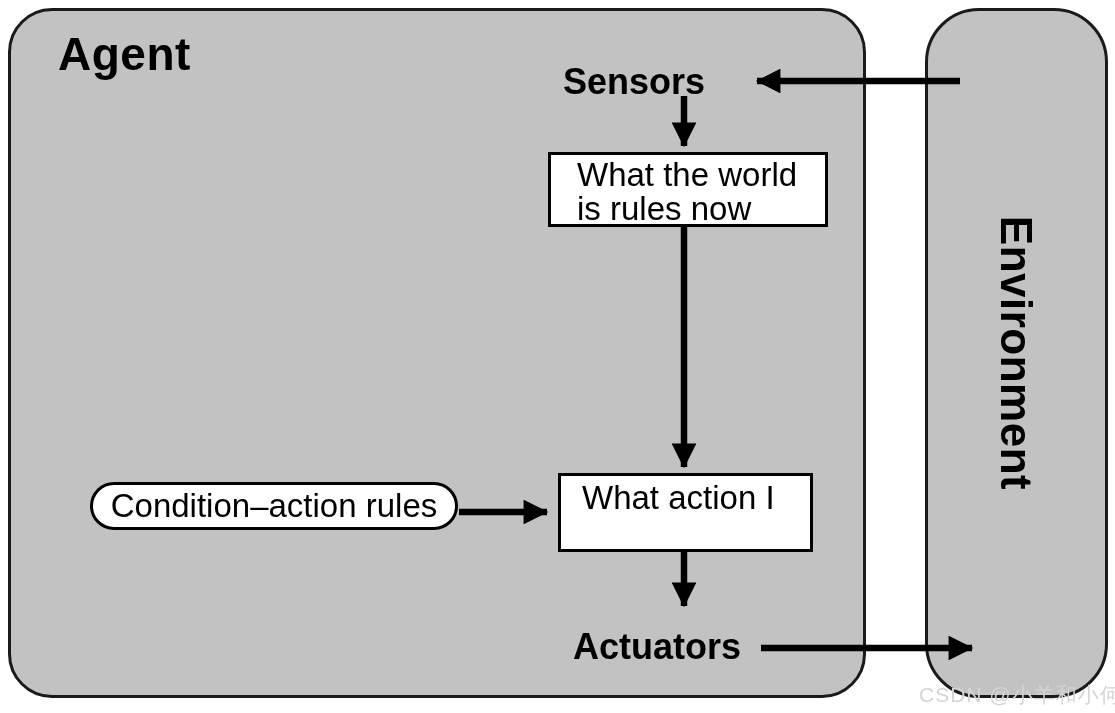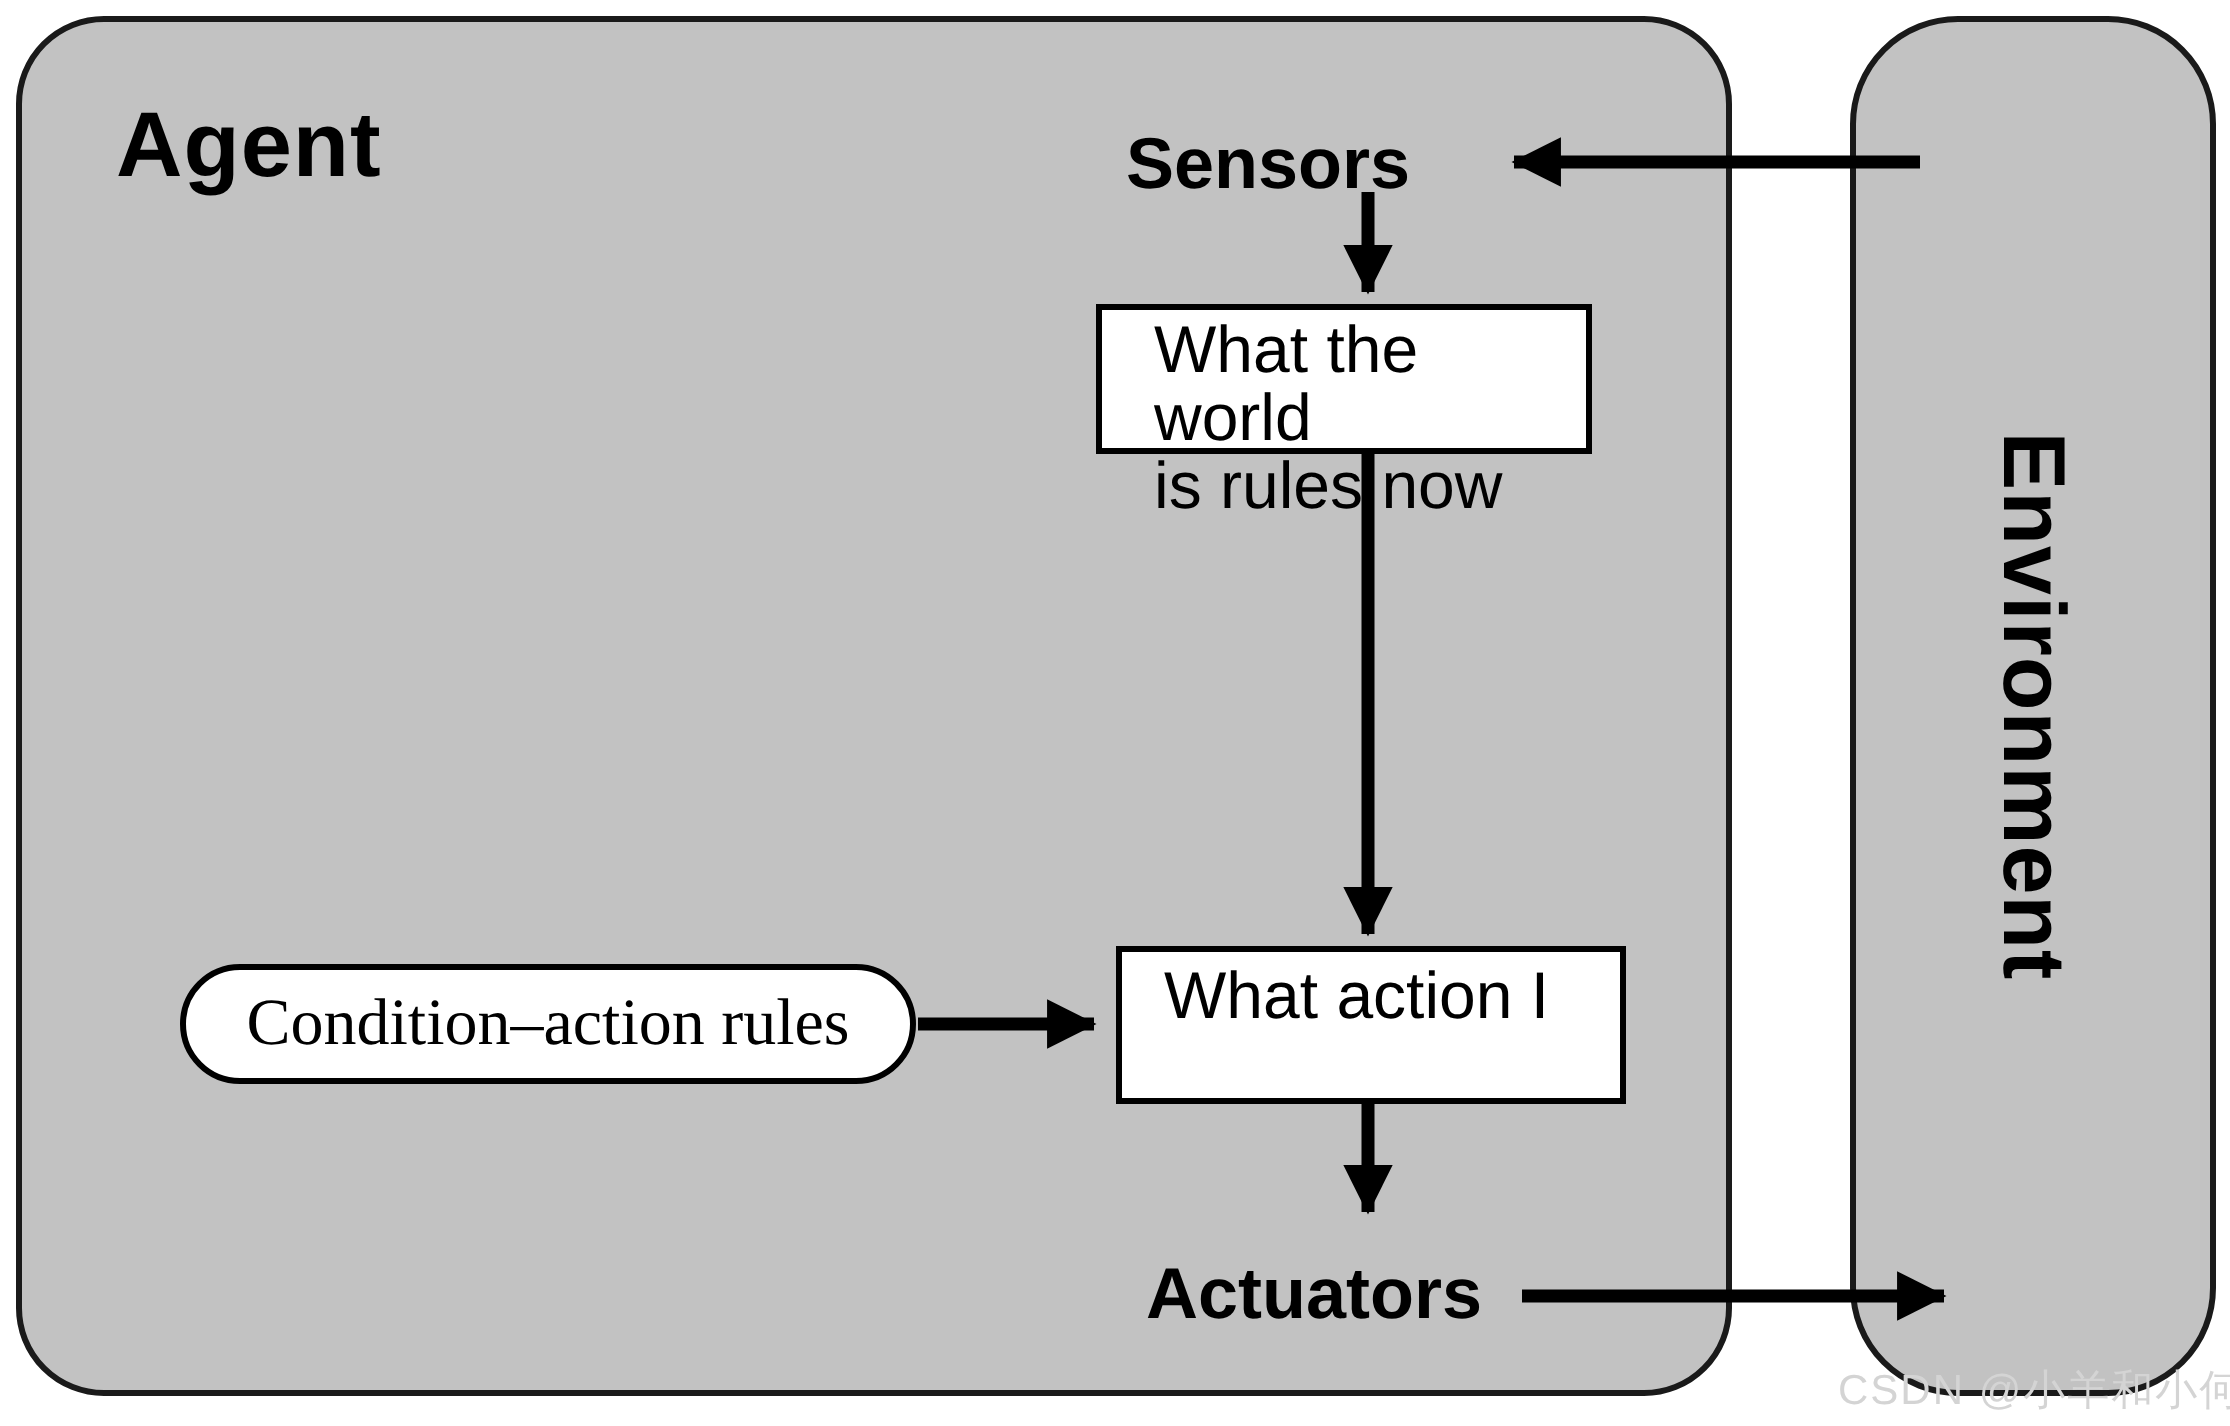--- a/index.html
+++ b/index.html
@@ -43,21 +43,20 @@
     align-items: center;
     justify-content: center;
   }
 
   .agent-title {
     position: absolute;
     left: 58px; top: 27px;
     font-size: 46px;
     font-weight: bold;
     letter-spacing: 0.5px;
-    margin-top: 18px;
   }
 
   .env-label {
     transform: rotate(90deg);
     white-space: nowrap;
     font-size: 44px;
     font-weight: bold;
     letter-spacing: 0.5px;
   }
 
@@ -75,37 +74,36 @@
   .node {
     position: absolute;
     background: var(--node-fill);
     border: 3px solid var(--node-border);
     font-size: 33px;
     line-height: 34px;
   }
   .rect-node span { display: block; }
   .world-state-box {
     left: 548px; top: 152px;
-    width: 248px; height: 75px;
+    width: 280px; height: 75px;
     padding: 3px 0 0 26px;
   }
   .action-box {
     left: 558px; top: 473px;
     width: 255px; height: 79px;
     padding: 5px 16px 0 21px;
   }
   .rules-pill {
     left: 90px; top: 482px;
-    width: 368px; height: 60px;
+    width: 368px; height: 48px;
     border-radius: 30px;
     display: flex;
     align-items: center;
     justify-content: center;
     white-space: nowrap;
-    font-family: Liberation Serif, serif;
   }
 
   
   .arrow-layer {
     position: absolute;
     left: 0; top: 0;
     pointer-events: none;
   }
   .arrow-layer line {
     stroke: var(--arrow);

